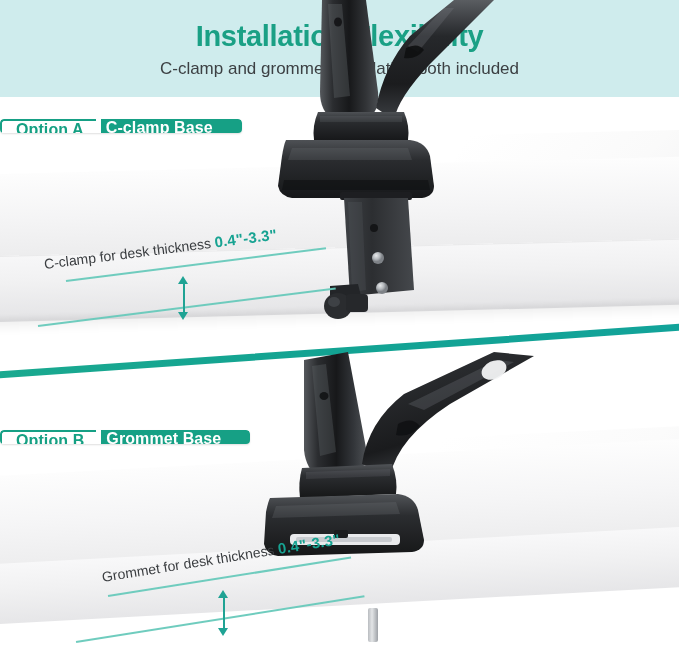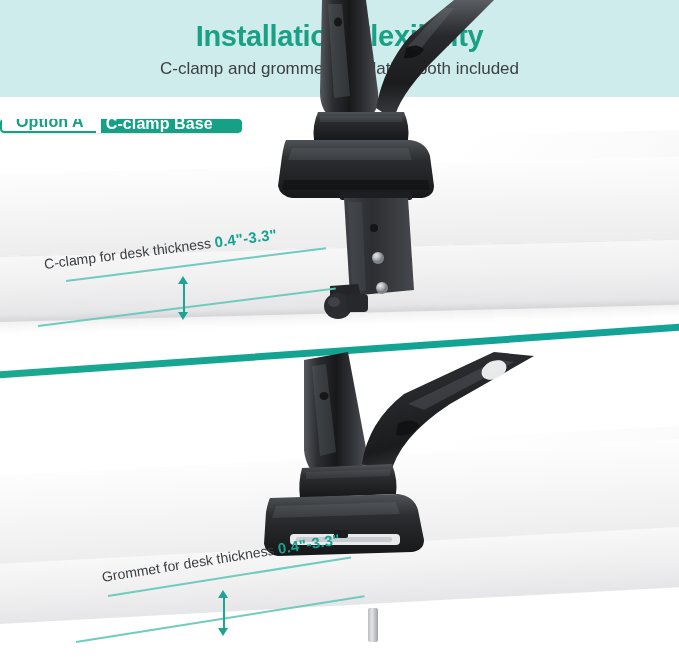--- a/index.html
+++ b/index.html
@@ -77,21 +77,21 @@
   
   .divider{
     position:absolute;left:-10px;top:372px;width:700px;height:7px;
     background:linear-gradient(90deg,#1aa98f 0%,#13a392 45%,#12a39a 100%);
     transform:rotate(-4.0deg);transform-origin:0 50%;
     z-index:40;border-radius:1px;
   }
 
   
   .badge{
-    position:absolute;z-index:60;height:14px;display:flex;align-items:flex-end;
+    position:absolute;z-index:60;height:14px;display:flex;align-items:flex-start;
     border-radius:4px;overflow:hidden;
     box-shadow:0 1px 2px rgba(0,0,0,0.13);
   }
   .badge-a{left:0px;top:119px;}
   .badge-b{left:0px;top:430px;}
   .badge-left{
     background:#ffffff;color:#15a083;
     font-size:16px;font-weight:bold;letter-spacing:0.1px;
     display:flex;align-items:center;padding:0 12px 0 14px;
     border:2px solid #16a085;border-right:none;
@@ -309,14 +309,19 @@
     </div>
     <div class="m-line m-line-top"></div>
     <div class="m-line m-line-bot"></div>
     <div class="m-arrow">
       <span class="head-up"></span>
         <span class="shaft"></span>
         <span class="head-dn"></span>
     </div>
   </div>
 
+  <div class="badge badge-b">
+    <div class="badge-left">Option B</div>
+    <div class="badge-skew"></div>
+    <div class="badge-right">Grommet Base</div>
+  </div>
 
 </div>
 
 </body></html>

